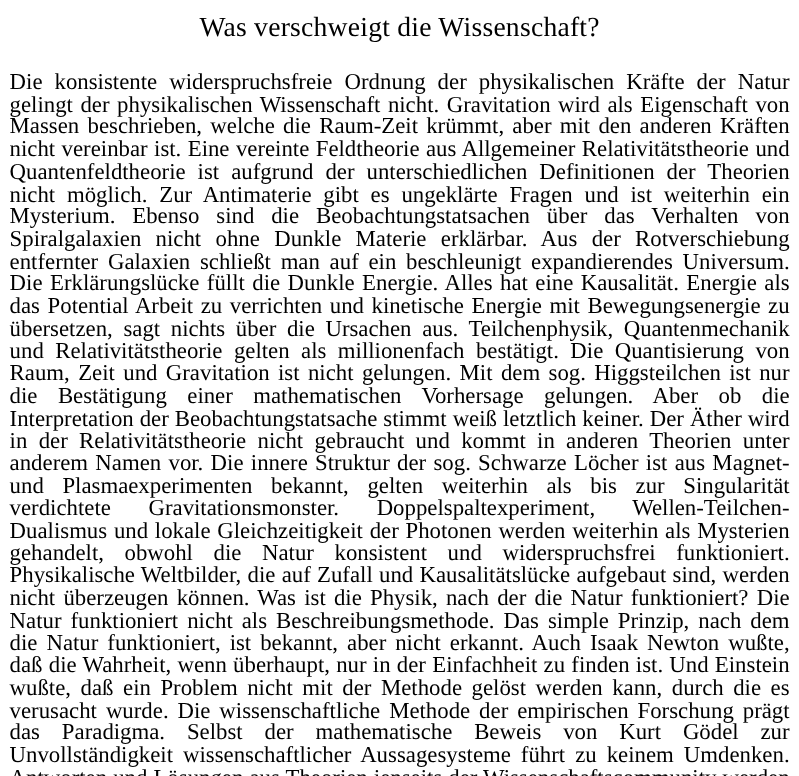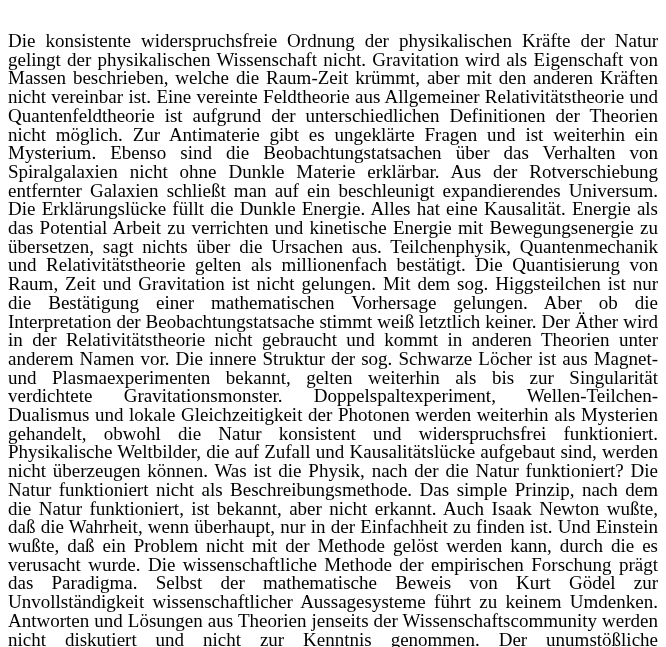--- a/index.html
+++ b/index.html
@@ -34,14 +34,15 @@
     text-align: justify;
     margin: 24px 0 0 0;
     padding: 0;
     color: #000000;
   }
 </style>
 </head>
 <body>
 
 <div class="page">
+  <h1 class="doc-title">Was verschweigt die Wissenschaft?</h1>
   <p class="doc-body">Die konsistente widerspruchsfreie Ordnung der physikalischen Kräfte der Natur gelingt der physikalischen Wissenschaft nicht. Gravitation wird als Eigenschaft von Massen beschrieben, welche die Raum-Zeit krümmt, aber mit den anderen Kräften nicht vereinbar ist. Eine vereinte Feldtheorie aus Allgemeiner Relativitätstheorie und Quantenfeldtheorie ist aufgrund der unterschiedlichen Definitionen der Theorien nicht möglich. Zur Antimaterie gibt es ungeklärte Fragen und ist weiterhin ein Mysterium. Ebenso sind die Beobachtungstatsachen über das Verhalten von Spiralgalaxien nicht ohne Dunkle Materie erklärbar. Aus der Rotverschiebung entfernter Galaxien schließt man auf ein beschleunigt expandierendes Universum. Die Erklärungslücke füllt die Dunkle Energie. Alles hat eine Kausalität. Energie als das Potential Arbeit zu verrichten und kinetische Energie mit Bewegungsenergie zu übersetzen, sagt nichts über die Ursachen aus. Teilchenphysik, Quantenmechanik und Relativitätstheorie gelten als millionenfach bestätigt. Die Quantisierung von Raum, Zeit und Gravitation ist nicht gelungen. Mit dem sog. Higgsteilchen ist nur die Bestätigung einer mathematischen Vorhersage gelungen. Aber ob die Interpretation der Beobachtungstatsache stimmt weiß letztlich keiner. Der Äther wird in der Relativitätstheorie nicht gebraucht und kommt in anderen Theorien unter anderem Namen vor. Die innere Struktur der sog. Schwarze Löcher ist aus Magnet- und Plasmaexperimenten bekannt, gelten weiterhin als bis zur Singularität verdichtete Gravitationsmonster. Doppelspaltexperiment, Wellen-Teilchen-Dualismus und lokale Gleichzeitigkeit der Photonen werden weiterhin als Mysterien gehandelt, obwohl die Natur konsistent und widerspruchsfrei funktioniert. Physikalische Weltbilder, die auf Zufall und Kausalitätslücke aufgebaut sind, werden nicht überzeugen können. Was ist die Physik, nach der die Natur funktioniert? Die Natur funktioniert nicht als Beschreibungsmethode. Das simple Prinzip, nach dem die Natur funktioniert, ist bekannt, aber nicht erkannt. Auch Isaak Newton wußte, daß die Wahrheit, wenn überhaupt, nur in der Einfachheit zu finden ist. Und Einstein wußte, daß ein Problem nicht mit der Methode gelöst werden kann, durch die es verusacht wurde. Die wissenschaftliche Methode der empirischen Forschung prägt das Paradigma. Selbst der mathematische Beweis von Kurt Gödel zur Unvollständigkeit wissenschaftlicher Aussagesysteme führt zu keinem Umdenken. Antworten und Lösungen aus Theorien jenseits der Wissenschaftscommunity werden nicht diskutiert und nicht zur Kenntnis genommen. Der unumstößliche Wahrheitsanspruch (Dogma) der Wissenschaft wird nicht in Frage gestellt. Warum das so ist kann mit der Psychologie der Massen erklärt werden aber nicht mit der Physik der Massen.</p>
 </div>
 
 </body></html>

